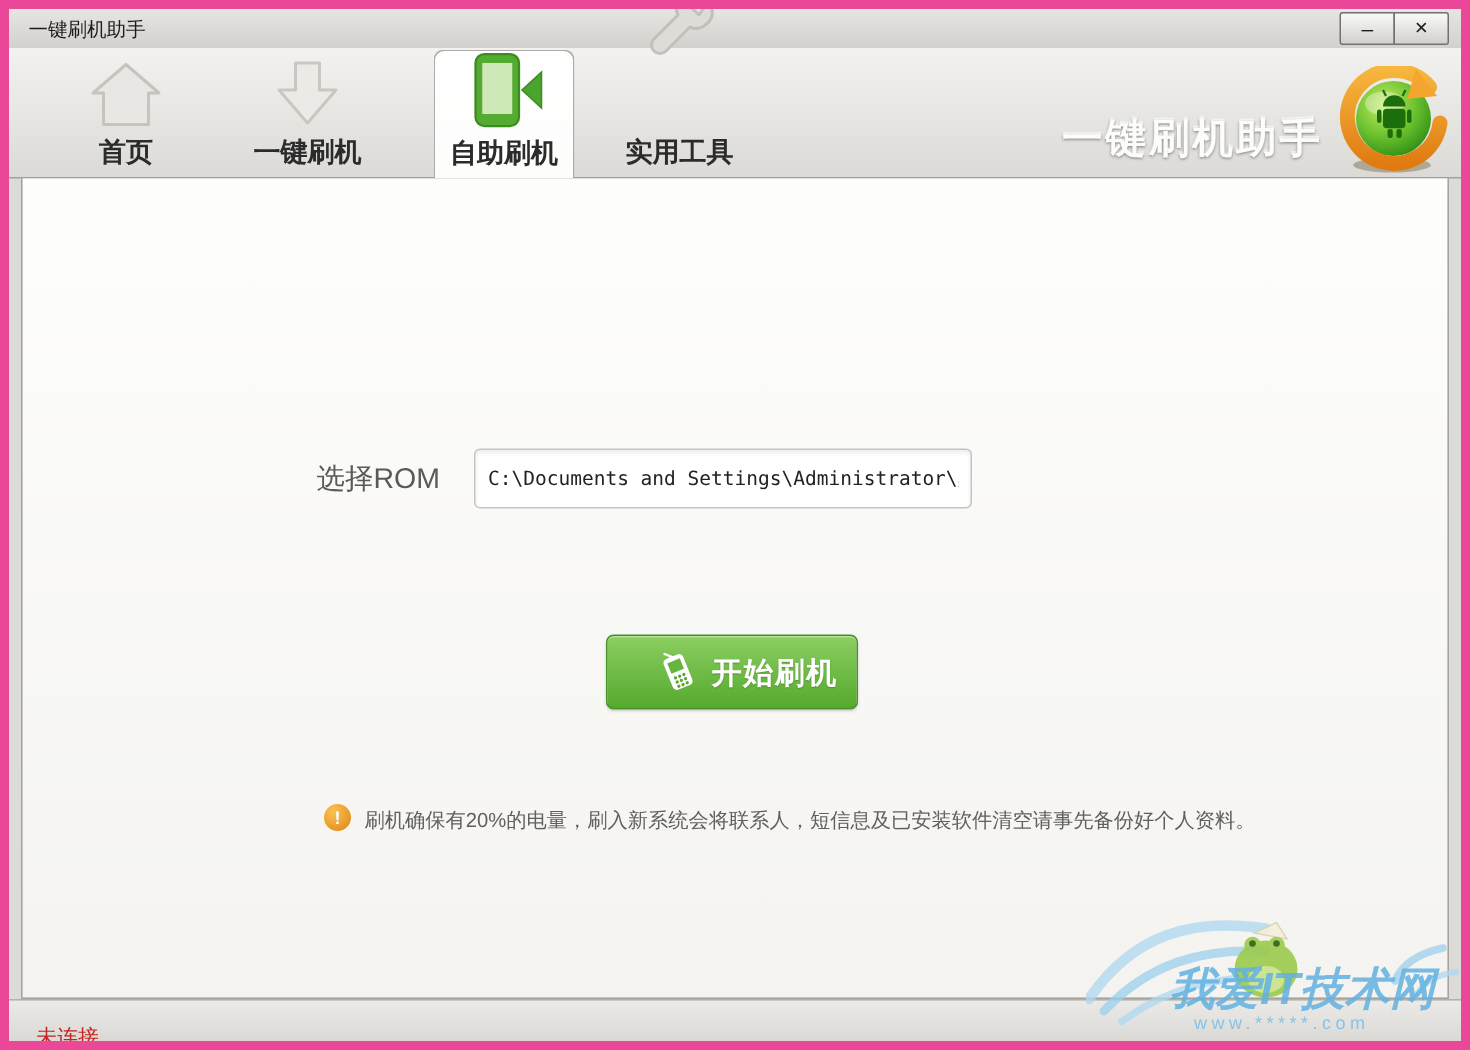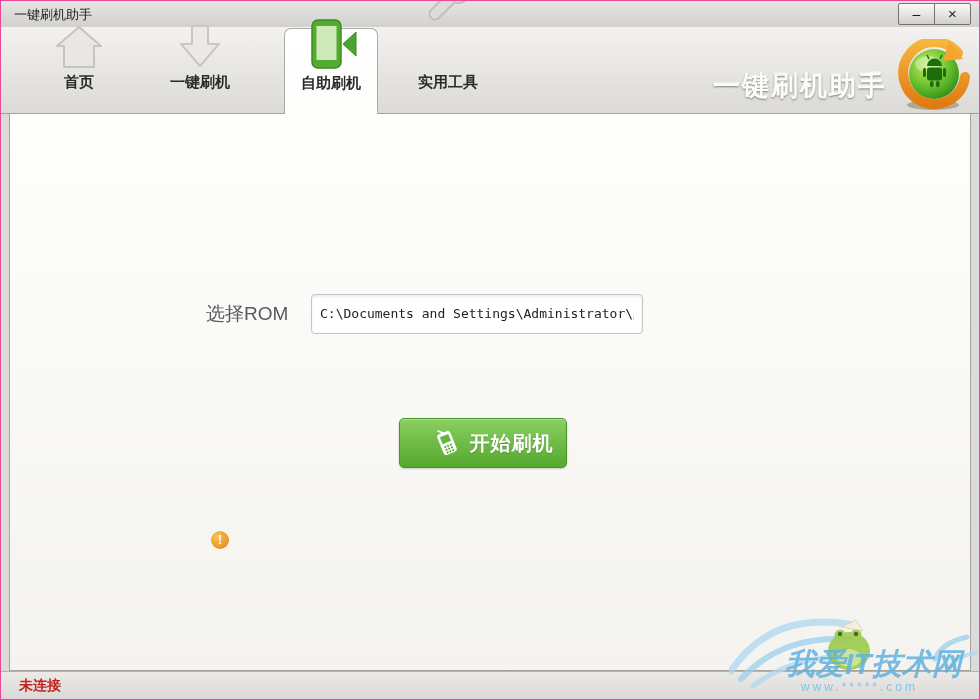--- a/index.html
+++ b/index.html
@@ -1,19 +1,19 @@
 <!DOCTYPE html>
 <html><head>
 <meta charset="utf-8">
 <style>
   * { margin:0; padding:0; box-sizing:border-box; }
   html,body { width:980px; height:700px; font-family:"Liberation Sans", sans-serif; }
   .window{
     position:relative; width:980px; height:700px; overflow:hidden;
-    background:#dddbd7; border:1px solid #ec4899;
+    background:#dddbd7; border:6px solid #ec4899;
   }
   
   .titlebar{
     position:absolute; left:0; top:0; right:0; height:26px;
     background:linear-gradient(#e7e5e2,#d3d1cd);
   }
   .title{ position:absolute; left:13px; top:5px; font-size:13px; color:#1c1c1c; }
   .winbtns{ position:absolute; top:2px; right:8px; display:flex; }
   .winbtn{
     width:37px; height:22px; margin-left:-1px;
@@ -27,21 +27,21 @@
   .header{
     position:absolute; left:0; top:26px; right:0; height:87px;
     background:linear-gradient(#f3f2f0,#dcdad6);
     border-bottom:1px solid #a3a19d;
   }
   .tab{
     position:absolute; bottom:0; height:80px; display:flex; flex-direction:column;
     justify-content:flex-end; align-items:center; cursor:pointer;
   }
   .tab .ticon{ flex:0 0 auto; display:flex; align-items:flex-end; justify-content:center; height:54px; }
-  .tlabel{ font-size:15px; font-weight:bold; color:#2b2b2b; padding:3px 0 21px; }
+  .tlabel{ font-size:18px; font-weight:bold; color:#2b2b2b; padding:3px 0 5px; }
   .tab-home{ left:28px; width:100px; }
   .tab-oneclick{ left:149px; width:100px; }
   .tab-self{
     left:283px; width:94px; height:86px; bottom:-1px; z-index:3;
     background:linear-gradient(#ffffff,#fdfdfc);
     border:1px solid #adaba7; border-bottom:none; border-radius:7px 7px 0 0;
   }
   .tab-tools{ left:397px; width:100px;gap:42px; }
   .brand{ position:absolute; right:6px; top:12px; display:flex; align-items:center; }
   .brand-text{
@@ -91,21 +91,21 @@
     background:radial-gradient(circle at 35% 30%, #f9c353, #e08214);
     color:#fff; font-size:12px; font-weight:bold; text-align:center; line-height:18px;
   }
   .tip1{ position:absolute; left:228px; top:419px; font-size:13.5px; color:#5f5f5f; }
   .tip2{ position:absolute; left:228px; top:452px; font-size:13.5px; color:#5f5f5f; }
   
   .statusbar{
     position:absolute; left:0; right:0; bottom:0; height:28px;
     background:linear-gradient(#eceae6,#dbd9d5); border-top:1px solid #b3b1ad;
   }
-  .conn{ position:absolute; left:18px; top:5px; font-size:14px; font-weight:bold; color:#c52222; }
+  .conn{ position:absolute; left:18px; top:16px; font-size:14px; font-weight:normal; color:#c52222; }
   
   .watermark{ position:absolute; right:0; bottom:0; width:250px; height:88px; pointer-events:none; z-index:9; }
 </style>
 </head>
 <body>
 
 <div class="window">
 
   <div class="titlebar">
     <span class="title">一键刷机助手</span>
@@ -214,20 +214,21 @@
                 <circle cx="16" cy="22" r="1.1"></circle>
             </g>
           </g>
           <path d="M4 1 L9 3 L5 6" fill="none" stroke="#fff" stroke-width="1.6" stroke-linecap="round"></path>
         </svg>
       </span>
       <span>开始刷机</span>
     </button>
 
     <span class="warn-dot">!</span>
+    <p class="tip1">刷机确保有20%的电量，刷入新系统会将联系人，短信息及已安装软件清空请事先备份好个人资料。</p>
   </div>
 
   <div class="statusbar">
     <span class="conn">未连接</span>
   </div>
 
   <div class="watermark">
     <svg width="250" height="88" viewBox="0 0 250 88">
       <g stroke-linecap="round" fill="none" opacity="0.75">
         <path d="M2 60 C32 16, 72 6, 120 13" stroke="#aed9f2" stroke-width="7"></path>

